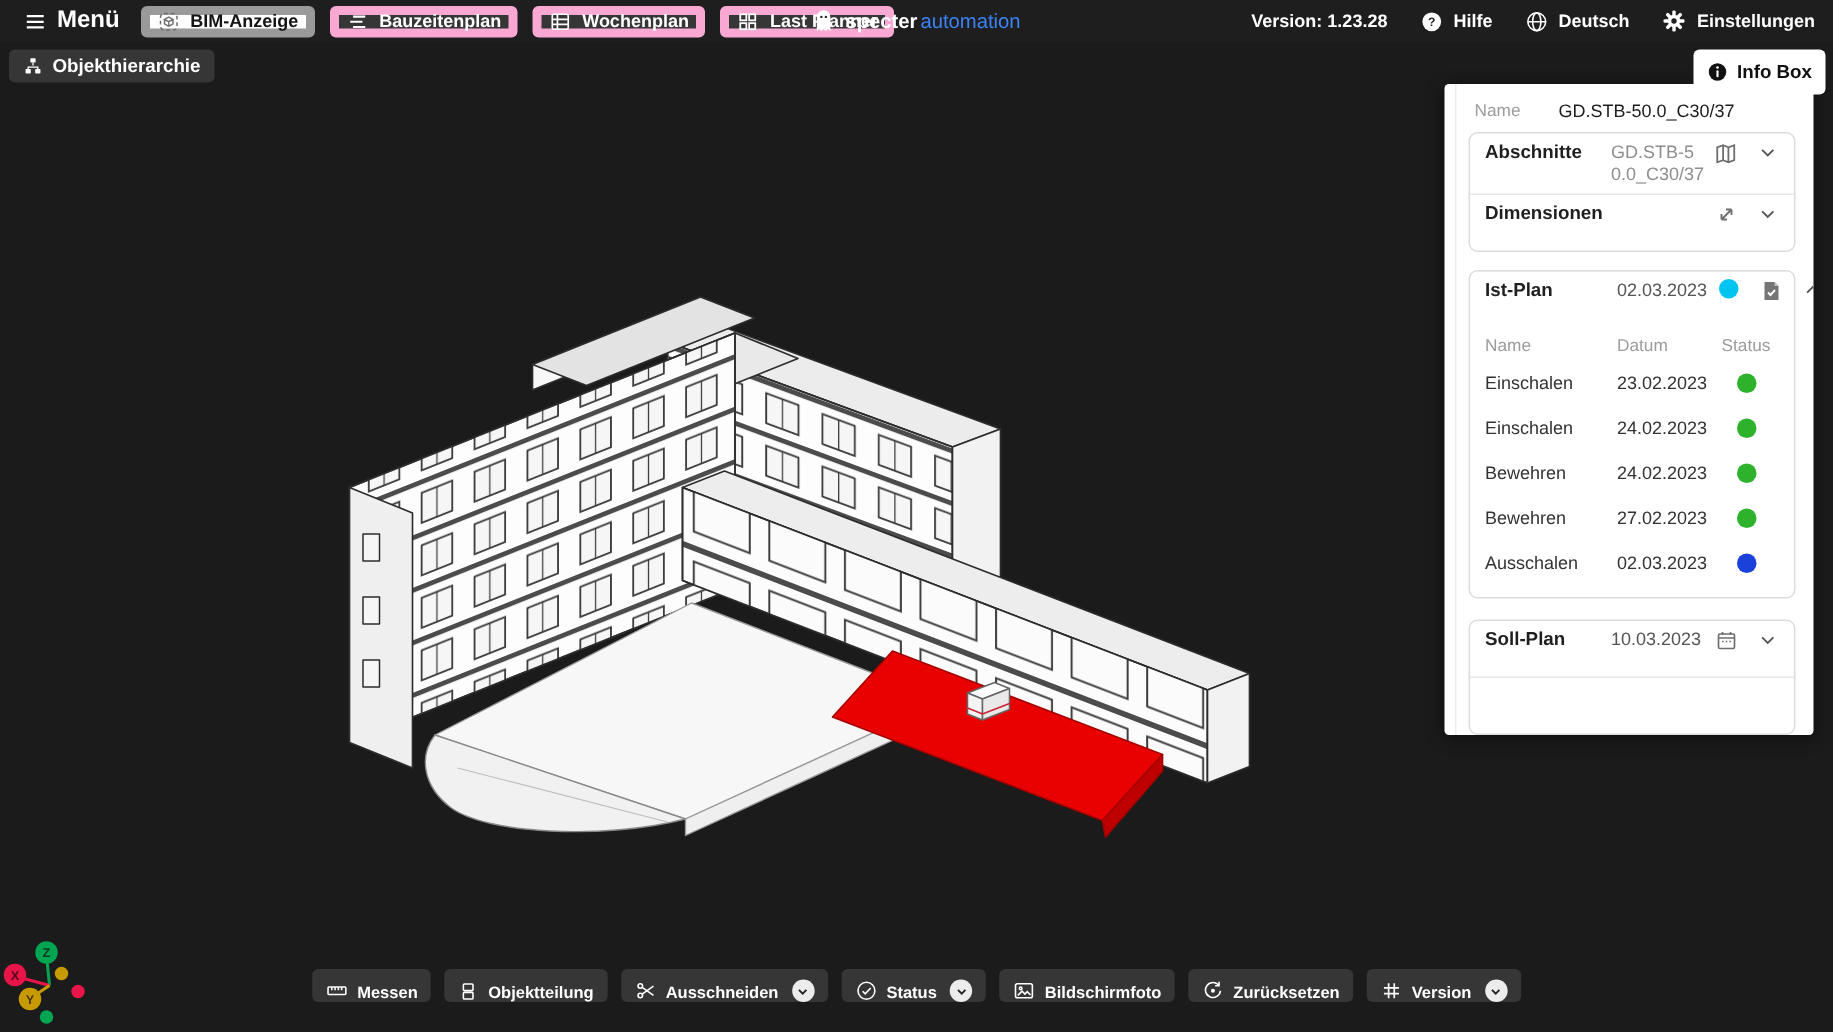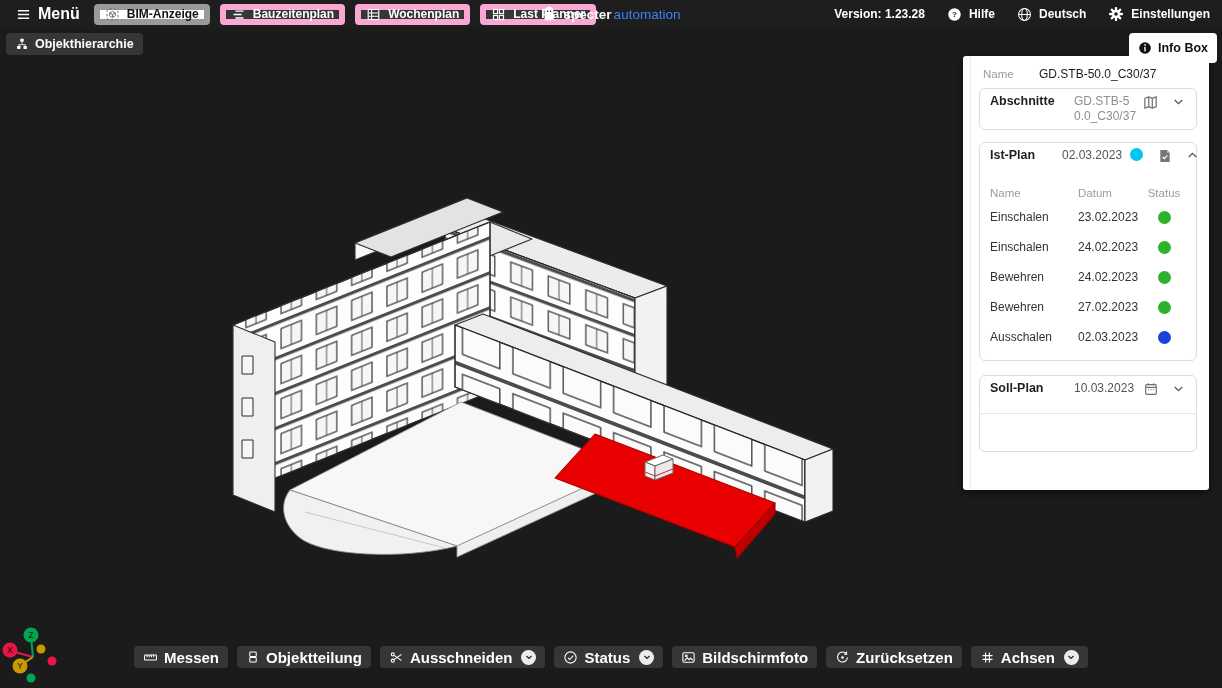--- a/index.html
+++ b/index.html
@@ -29,22 +29,22 @@
   .tb-version{color:#fff;}
 
   
   .objh-btn{position:absolute;top:33px;left:6px;z-index:6;display:flex;align-items:center;gap:6px;
     background:#363636;border:none;border-radius:4px;color:#fff;font-size:12.5px;font-weight:600;
     padding:3px 9px;height:22px;box-sizing:border-box;}
 
   
   .bottombar{position:absolute;bottom:20px;left:50%;transform:translateX(-50%);
     display:flex;gap:9px;z-index:6;white-space:nowrap;}
-  .bb-btn{display:flex;align-items:center;gap:6px;background:#363636;border:none;border-radius:4px;
-    color:#fff;font-size:15px;font-weight:600;padding:0 9px;height:22px;box-sizing:border-box;}
+  .bb-btn{display:flex;align-items:flex-end;gap:6px;background:#363636;border:none;border-radius:4px;
+    color:#fff;font-size:11px;font-weight:600;padding:0 9px;height:22px;box-sizing:border-box;}
   .bb-dd{width:15px;height:15px;border-radius:50%;background:#ececec;display:flex;align-items:center;
     justify-content:center;margin-left:3px;flex:none;}
 
   
   .infobox-tab{position:absolute;top:33px;right:5px;z-index:7;display:flex;align-items:center;gap:6px;
     background:#fff;border:none;border-radius:4px;color:#111;font-size:12.5px;font-weight:700;
     padding:15px 9px;height:22px;box-sizing:border-box;justify-content:center;}
   .panel{position:absolute;top:56px;right:13px;width:246px;height:434px;background:#fff;color:#222;
     border-radius:3px;z-index:6;box-shadow:0 2px 10px rgba(0,0,0,.55);display:flex;box-sizing:border-box;}
   .panel-gutter{width:7px;border-right:1px solid #ededed;flex:none;}
@@ -55,21 +55,21 @@
   .card{border:1px solid #dcdcdc;border-radius:6px;background:#fff;}
   .crow{display:flex;align-items:flex-start;padding:5px 10px;min-height:27px;}
   .crow + .crow{border-top:1px solid #e6e6e6;}
   .lbl{font-size:12.5px;font-weight:700;color:#1f1f1f;width:84px;flex:none;}
   .val{font-size:12px;color:#8e8e8e;flex:1;word-break:break-all;line-height:1.25;padding-right:4px;}
   .date{font-size:12px;color:#555;}
   .icn{color:#6f6f6f;display:flex;flex:none;}
   .chev{color:#555;display:flex;flex:none;margin-left:12px;}
   .dot{width:13px;height:13px;border-radius:50%;flex:none;}
   .card-ist{margin-top:12px;}
-  .ist-head .lbl{width:72px;}
+  .ist-head .lbl{width:88px;}
   .ist-head .date{flex:none;margin-right:8px;}
   .ist-head .dot{margin-right:14px;}
   .tbl{padding:0 10px 8px;}
   .tbl-h{display:grid;grid-template-columns:88px 1fr 44px;font-size:11.5px;color:#9c9c9c;padding:7px 0 3px;}
   .tbl-h .c3{text-align:center;}
   .tbl-r{display:grid;grid-template-columns:88px 1fr 44px;align-items:center;height:30px;font-size:12px;color:#333;}
   .tbl-r .dot{margin:0 auto;}
   .card-soll{margin-top:14px;}
 
   
@@ -299,20 +299,34 @@
     </div>
 
     <div class="card">
       <div class="crow">
         <span class="lbl">Abschnitte</span>
         <span class="val">GD.STB-50.0_C30/37</span>
         <span class="icn">
           <svg width="17" height="17" viewBox="0 0 24 24" fill="none" stroke="currentColor" stroke-width="1.7">
             <path d="M4 6l5.5-2 5 2L20 4v14l-5.5 2-5-2L4 20V6z"></path>
               <path d="M9.5 4v14M14.5 6v14"></path>
+          </svg>
+        </span>
+        <span class="chev">
+          <svg width="15" height="15" viewBox="0 0 24 24" fill="none" stroke="currentColor" stroke-width="2">
+              <path d="M6 9.5l6 6 6-6"></path>
+            </svg>
+        </span>
+      </div>
+      <div class="crow">
+        <span class="lbl">Dimensionen</span>
+        <span class="val"></span>
+        <span class="icn">
+          <svg width="16" height="16" viewBox="0 0 24 24" fill="none" stroke="currentColor" stroke-width="1.9">
+            <path d="M7 17L17 7M17 7h-5.5M17 7v5.5M7 17h5.5M7 17v-5.5"></path>
           </svg>
         </span>
         <span class="chev">
           <svg width="15" height="15" viewBox="0 0 24 24" fill="none" stroke="currentColor" stroke-width="2">
               <path d="M6 9.5l6 6 6-6"></path>
             </svg>
         </span>
       </div>
     </div>
 
@@ -469,20 +483,20 @@
     </span>
     <span>Zurücksetzen</span>
   </button>
 
   <button class="bb-btn">
     <span class="icn">
       <svg width="15" height="15" viewBox="0 0 24 24" fill="none" stroke="#fff" stroke-width="1.8">
         <path d="M9 4v16M15 4v16M4 9h16M4 15h16"></path>
       </svg>
     </span>
-    <span>Achsen</span>
+    <span>Version</span>
     <span class="bb-dd">
       <svg width="10" height="10" viewBox="0 0 24 24" fill="none" stroke="#222" stroke-width="3">
           <path d="M6 9.5l6 6 6-6"></path>
         </svg>
     </span>
   </button>
 </nav>
 
 </body></html>

